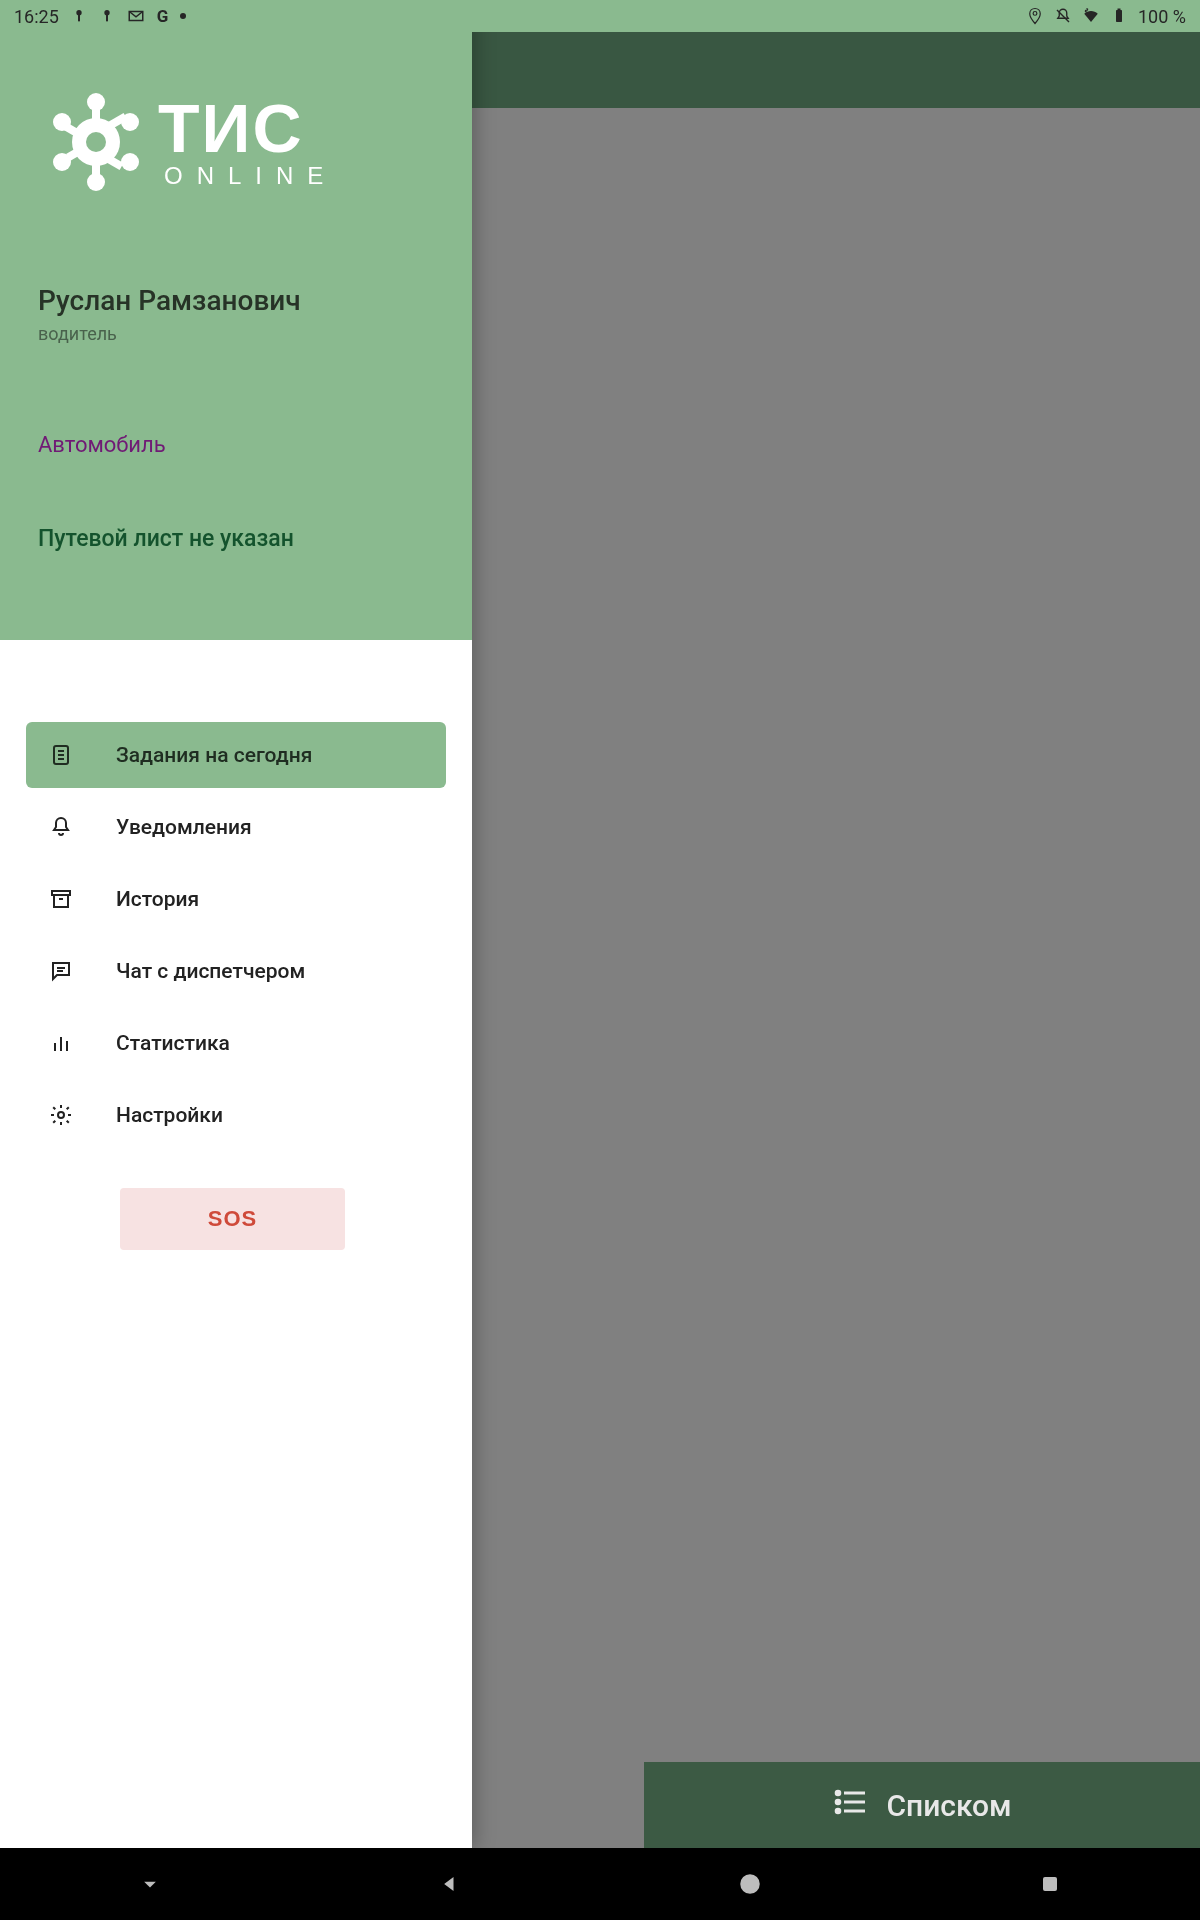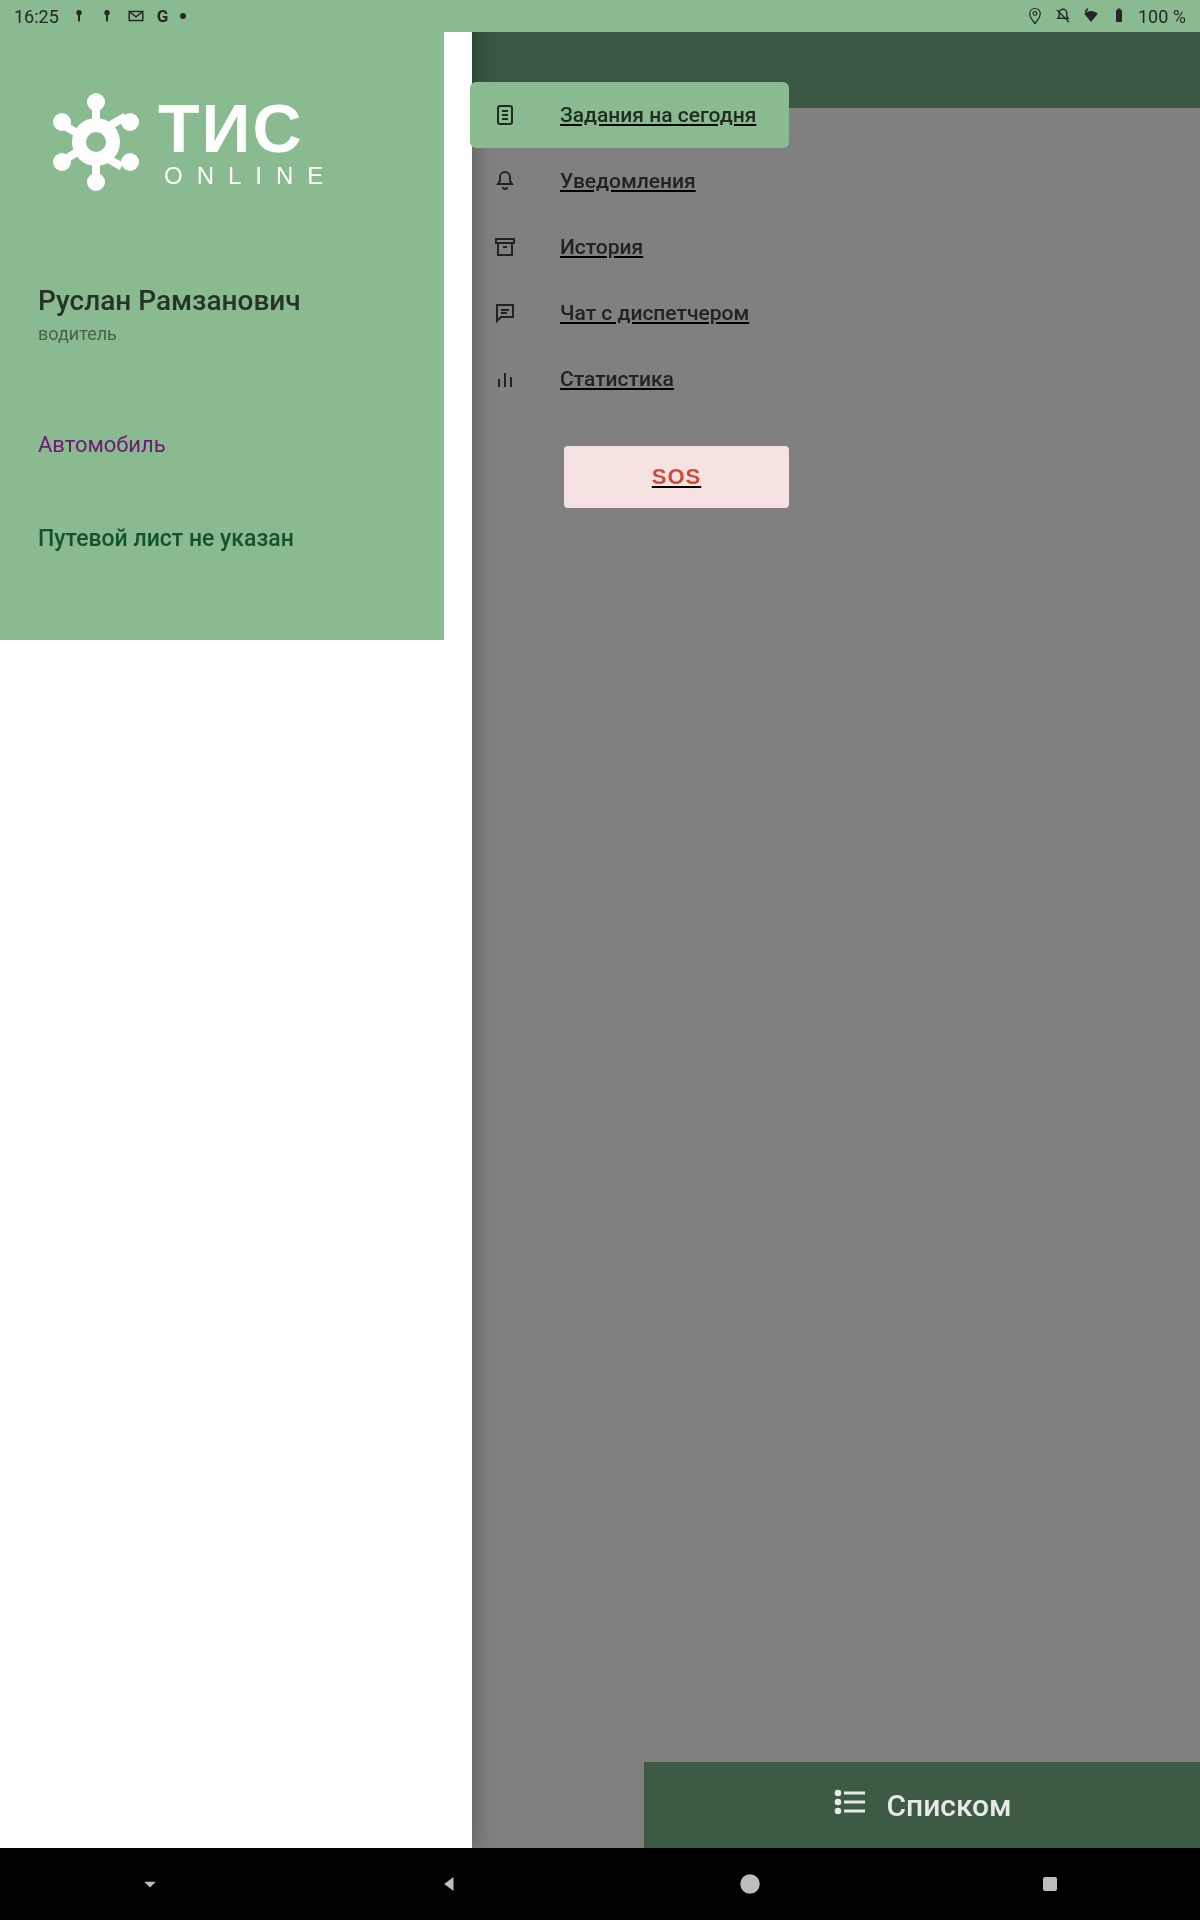--- a/index.html
+++ b/index.html
@@ -60,21 +60,21 @@
   
   .drawer {
     position: absolute;
     top: 0; left: 0;
     width: 472px;
     height: 1848px;
     background: #ffffff;
     z-index: 40;
     box-shadow: 4px 0 18px rgba(0,0,0,0.25);
     display: flex;
-    flex-direction: row;
+    flex-direction: column;
   }
   .drawer-header {
     background: #8aba8f;
     padding: 54px 38px 42px 38px;
     height: 640px;
     color: #fff;
   }
   .logo { margin-top: 28px; margin-left: 8px; }
   .logo svg { width: 360px; height: 120px; }
 
@@ -98,21 +98,21 @@
     margin-top: 68px;
     font-size: 23px;
     font-weight: 500;
     color: #14532d;
   }
 
   .menu {
     padding: 82px 26px 0 26px;
     display: flex;
     flex-direction: column;
-    text-decoration: underline;
+    gap: 6px;
   }
   .menu-item {
     display: flex;
     align-items: center;
     gap: 42px;
     height: 66px;
     padding: 0 22px;
     border-radius: 6px;
     font-size: 21px;
     font-weight: 500;
@@ -310,20 +310,29 @@
       <span class="mi-icon">
         <svg viewBox="0 0 24 24">
             <line x1="6" y1="20" x2="6" y2="12"></line>
             <line x1="12" y1="20" x2="12" y2="6"></line>
             <line x1="18" y1="20" x2="18" y2="10"></line>
           </svg>
       </span>
       <span>Статистика</span>
     </div>
 
+    <div class="menu-item">
+      <span class="mi-icon">
+        <svg viewBox="0 0 24 24">
+            <circle cx="12" cy="12" r="3"></circle>
+            <path d="M12 2v3M12 19v3M4.2 4.2l2.1 2.1M17.7 17.7l2.1 2.1M2 12h3M19 12h3M4.2 19.8l2.1-2.1M17.7 6.3l2.1-2.1"></path>
+          </svg>
+      </span>
+      <span>Настройки</span>
+    </div>
 
     <button class="sos-btn">SOS</button>
   </div>
 </div>
 
 <div class="sysnav">
   <div class="nav-btn">
     <svg width="28" height="28" viewBox="0 0 24 24">
         <path d="M7 10l5 5 5-5z"></path>
       </svg>

